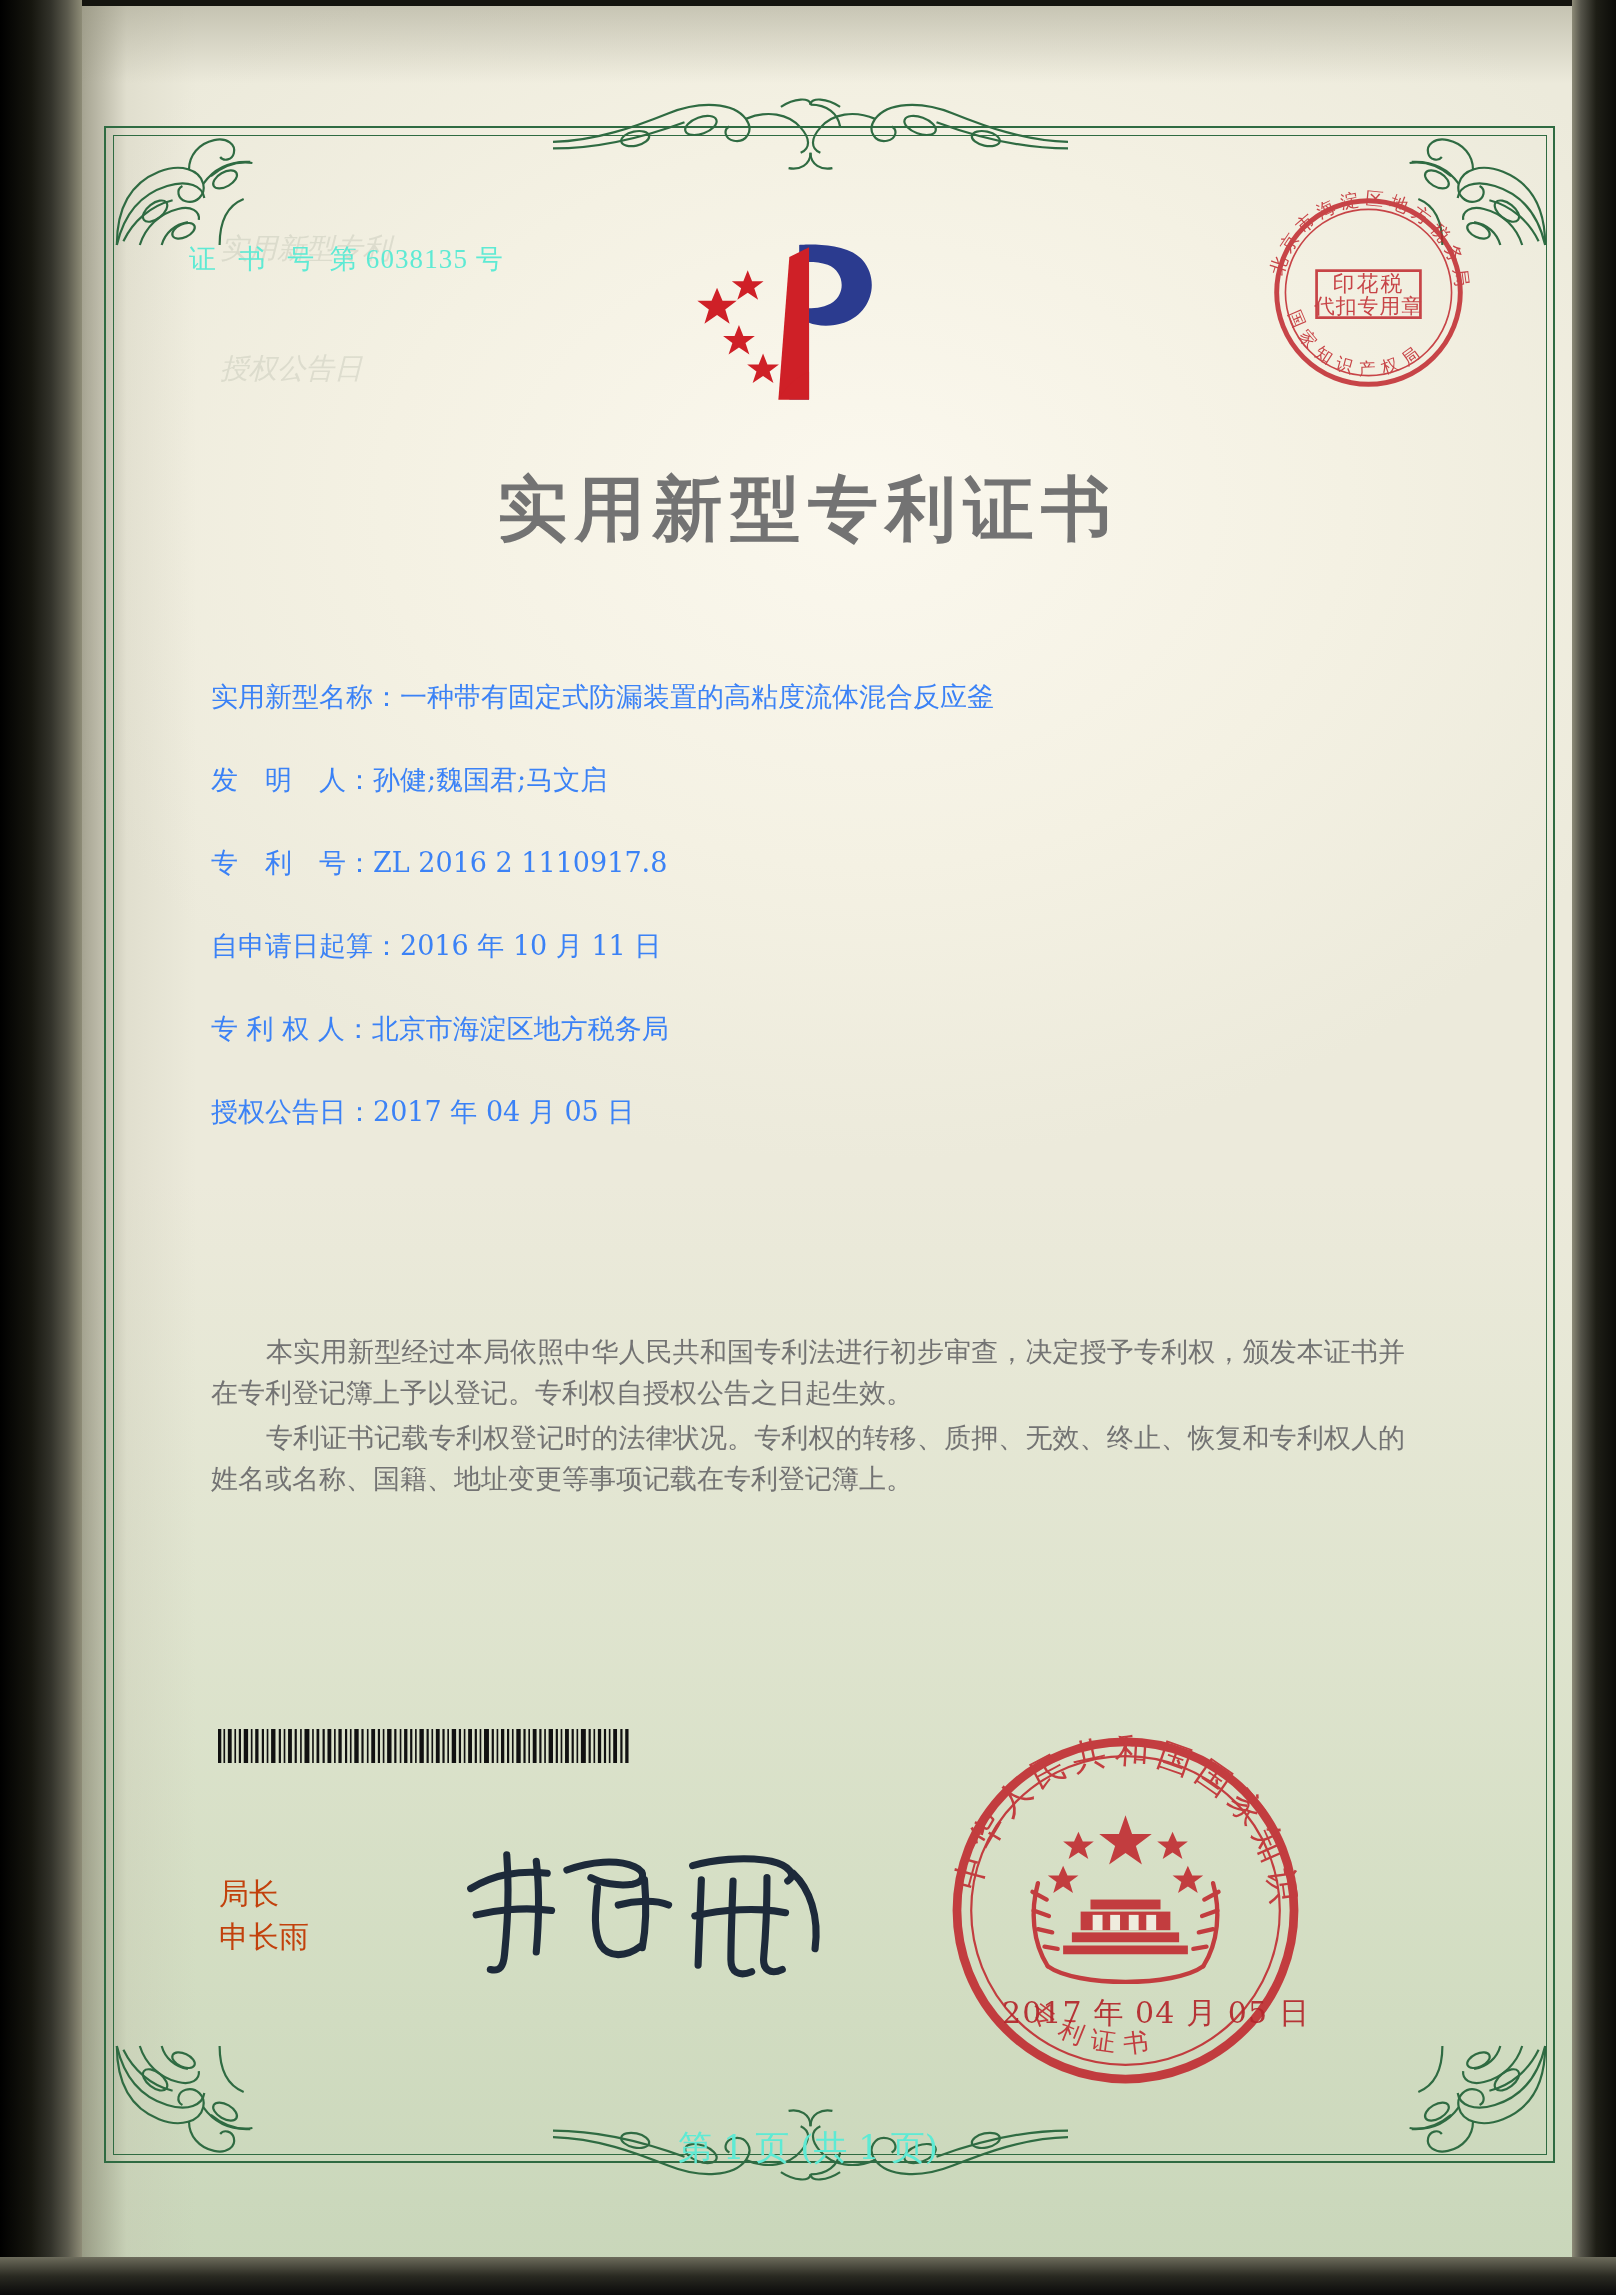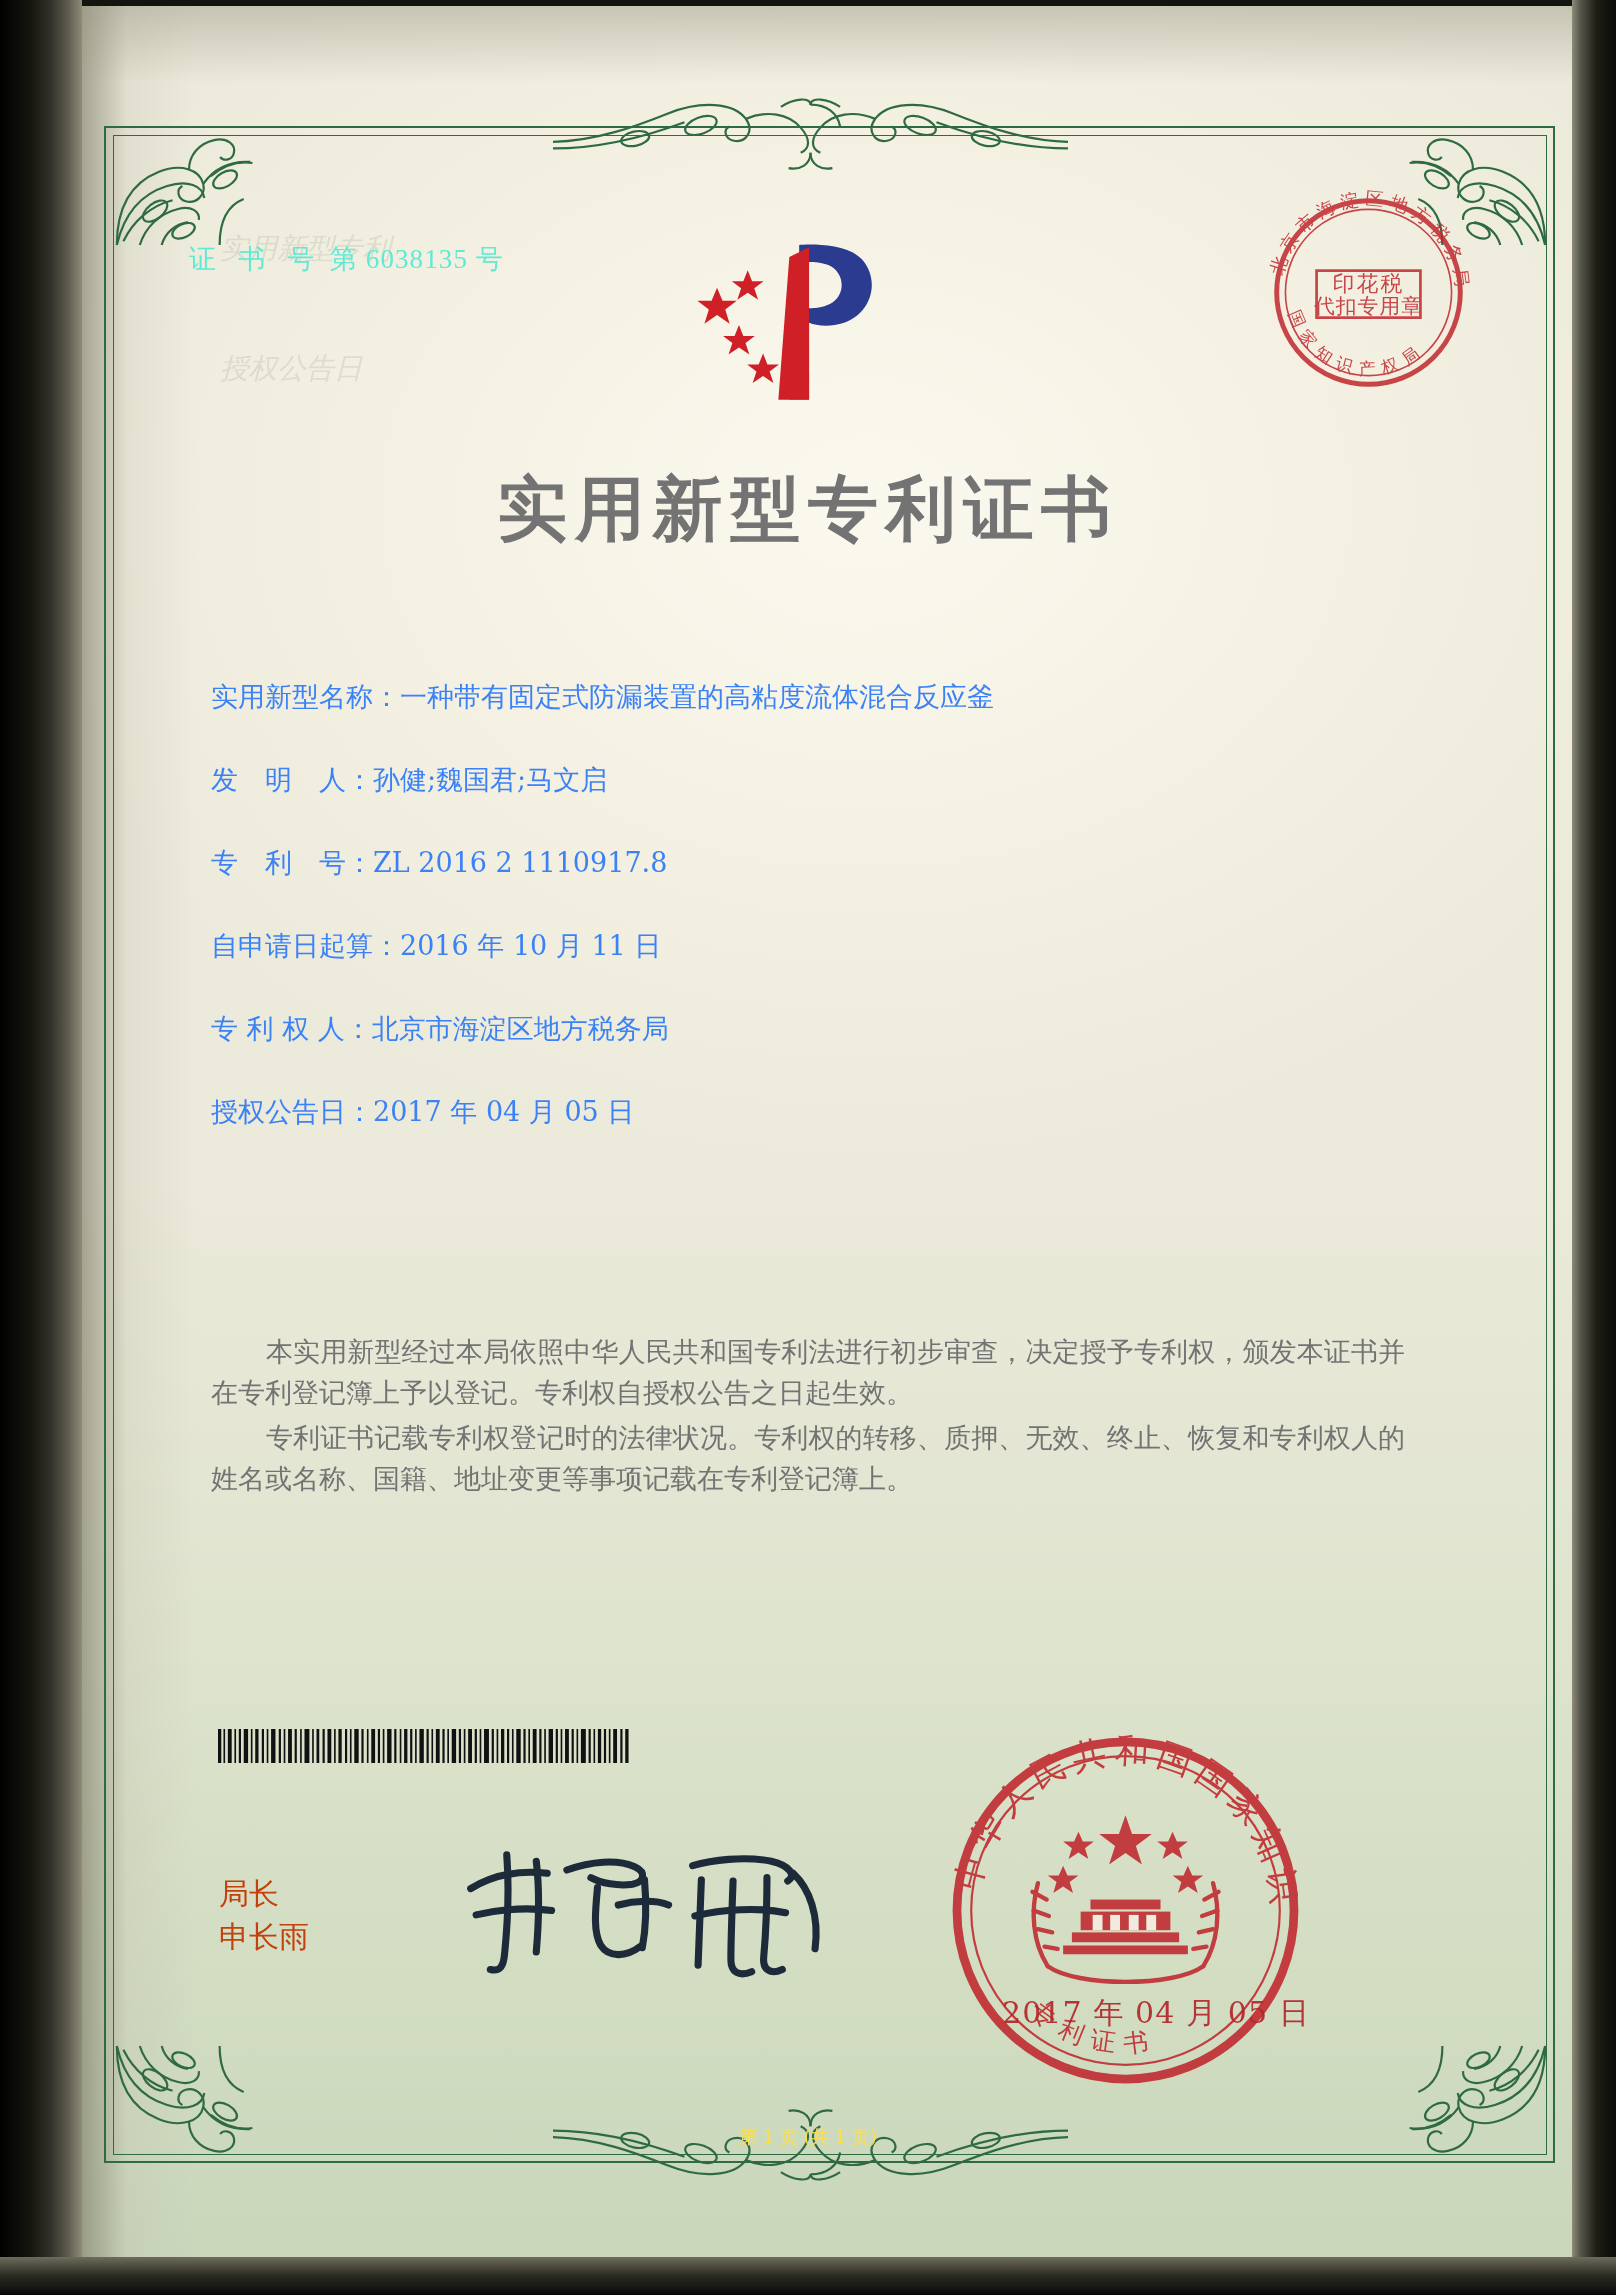--- a/index.html
+++ b/index.html
@@ -244,22 +244,22 @@
     letter-spacing: 1.1px;
     font-family: "DejaVu Serif", "Liberation Serif", serif;
     opacity: 0.92;
   }
 
   .page-footer {
     position: absolute;
     left: 0; right: 0;
     top: 2125px;
     text-align: center;
-    font-size: 18px;
-    color: #fde047;
+    font-size: 34px;
+    color: #5eead4;
     font-family: "DejaVu Serif", "Liberation Serif", serif;
   }
 
   
   .ghost {
     position: absolute;
     left: 220px;
     top: 219px;
     width: 767px;
     font-size: 28.5px;

